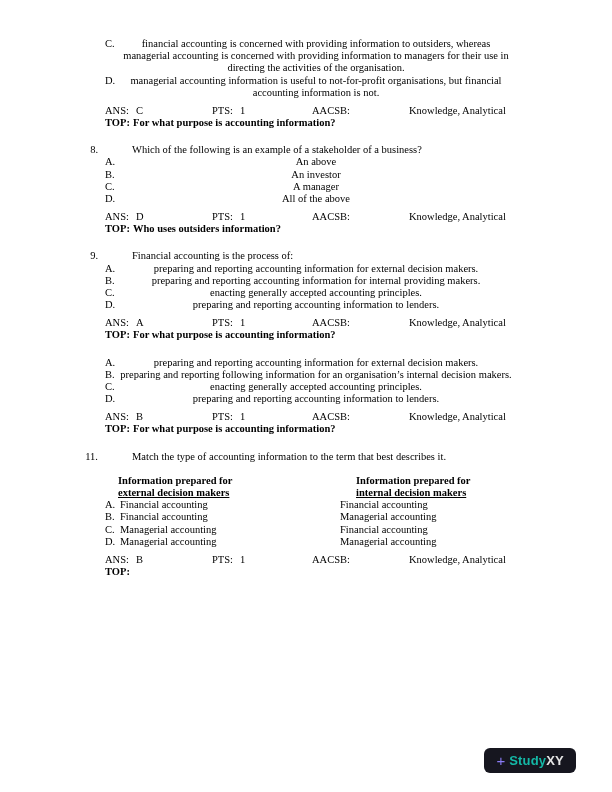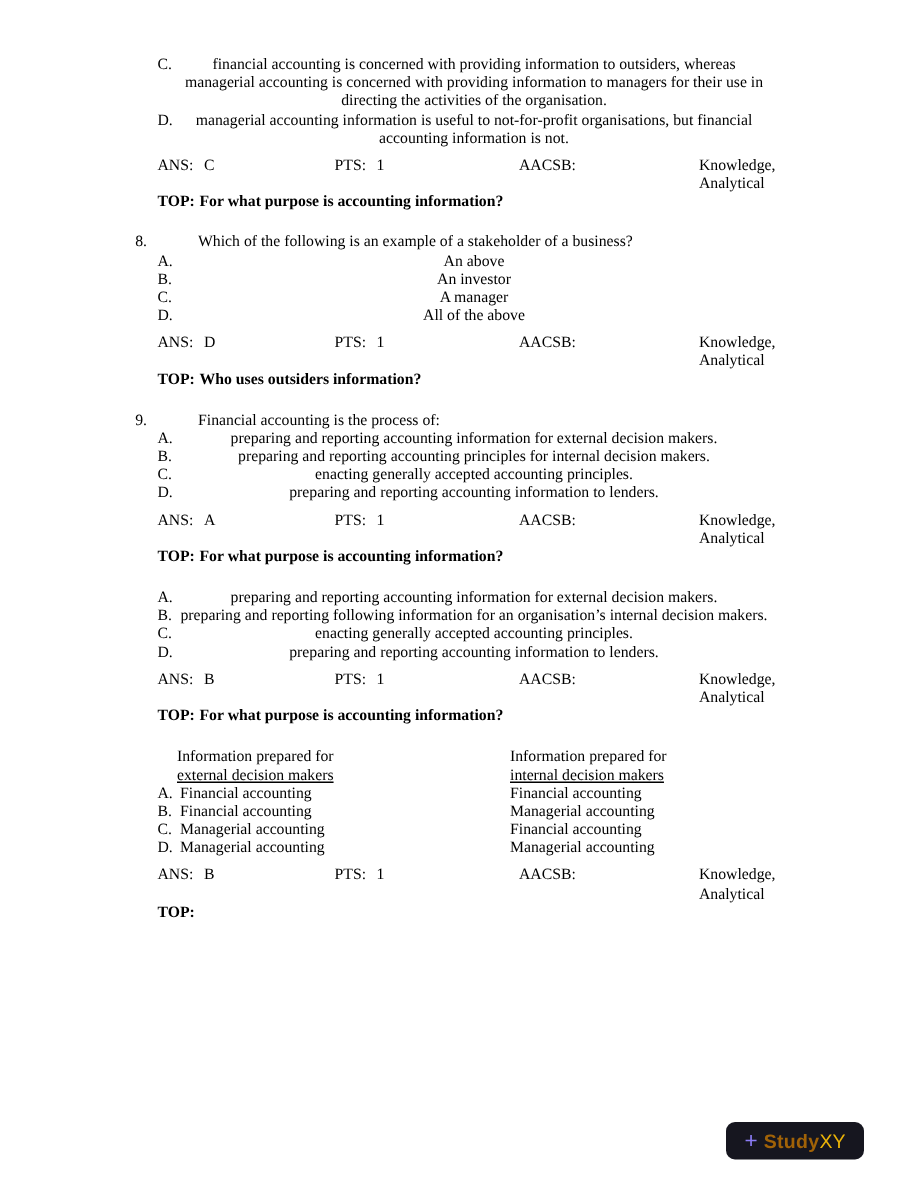--- a/index.html
+++ b/index.html
@@ -16,49 +16,49 @@
     overflow:hidden;
   }
   .qblock{margin-bottom:15px;}
   .qhead{display:flex;}
   .qnum{width:18px;text-align:right;margin-right:6px;flex:0 0 auto;}
   .qstem{flex:1;margin-left:28px;}
   .opts{padding-left:25px;}
   .opt{display:flex;}
   .opt-letter{width:15px;flex:0 0 auto;}
   .opt-text{flex:1;text-align:center;}
-  .ansline{display:flex;padding-left:25px;margin-top:6px;gap:23px;}
+  .ansline{display:flex;padding-left:25px;margin-top:6px;}
   .seg1{width:95px;flex:0 0 auto;}
-  .seg2{width:100px;flex:0 0 auto;}
+  .seg2{width:100px;flex:0 0 auto;margin-left:12px;}
   .seg3{width:97px;flex:0 0 auto;}
   .seg4{flex:1;}
   .val{margin-left:7px;}
   .topline{display:flex;padding-left:25px;font-weight:bold;}
   .top-label{width:28px;flex:0 0 auto;}
   .match{padding-left:25px;margin-top:12px;}
-  .match-headrow{display:flex;font-weight:normal;}
+  .match-headrow{display:flex;font-weight:bold;gap:16px;}
   .match-head-left{width:235px;flex:0 0 auto;padding-left:13px;box-sizing:border-box;}
   .match-head-right{flex:1;}
   .underlined{text-decoration:underline;}
   .match-row{display:flex;}
   .match-left{width:235px;flex:0 0 auto;display:flex;}
   .match-left-text{flex:1;}
   .match-right{flex:1;}
   .logo{
     position:absolute;
     right:36px;bottom:19px;
     width:92px;height:25px;
     background:#16161f;
     border-radius:6px;
     display:flex;align-items:center;justify-content:center;
     font-family:"Liberation Sans", sans-serif;
   }
   .logo-plus{color:#8b7cf6;font-size:15px;font-weight:400;margin-right:4px;line-height:1;}
-  .logo-study{color:#a16207;font-size:13px;font-weight:700;letter-spacing:.2px;}
-  .logo-xy{color:#eab308;font-size:13px;font-weight:400;}
+  .logo-study{color:#14b8a6;font-size:13px;font-weight:700;letter-spacing:.2px;}
+  .logo-xy{color:#e5e5e5;font-size:13px;font-weight:700;}
 </style>
 </head>
 <body>
 
 <div class="page">
 
   <div class="qblock">
     <div class="opts">
       <div class="opt">
         <span class="opt-letter">C.</span>
@@ -121,21 +121,21 @@
       <span class="qnum">9.</span>
       <span class="qstem">Financial accounting is the process of:</span>
     </div>
     <div class="opts">
       <div class="opt">
         <span class="opt-letter">A.</span>
         <span class="opt-text">preparing and reporting accounting information for external decision makers.</span>
       </div>
       <div class="opt">
         <span class="opt-letter">B.</span>
-        <span class="opt-text">preparing and reporting accounting principles for internal decision makers.</span>
+        <span class="opt-text">preparing and reporting accounting information for internal providing makers.</span>
       </div>
       <div class="opt">
         <span class="opt-letter">C.</span>
         <span class="opt-text">enacting generally accepted accounting principles.</span>
       </div>
       <div class="opt">
         <span class="opt-letter">D.</span>
         <span class="opt-text">preparing and reporting accounting information to lenders.</span>
       </div>
     </div>
@@ -176,20 +176,24 @@
       <span class="seg3">AACSB:</span>
       <span class="seg4">Knowledge, Analytical</span>
     </div>
     <div class="topline">
       <span class="top-label">TOP:</span>
       <span>For what purpose is accounting information?</span>
     </div>
   </div>
 
   <div class="qblock">
+    <div class="qhead">
+      <span class="qnum">11.</span>
+      <span class="qstem">Match the type of accounting information to the term that best describes it.</span>
+    </div>
     <div class="match">
       <div class="match-headrow">
         <span class="match-head-left">
           <span>Information prepared for</span><br>
           <span class="underlined">external decision makers</span>
         </span>
         <span class="match-head-right">
           <span>Information prepared for</span><br>
           <span class="underlined">internal decision makers</span>
         </span>

